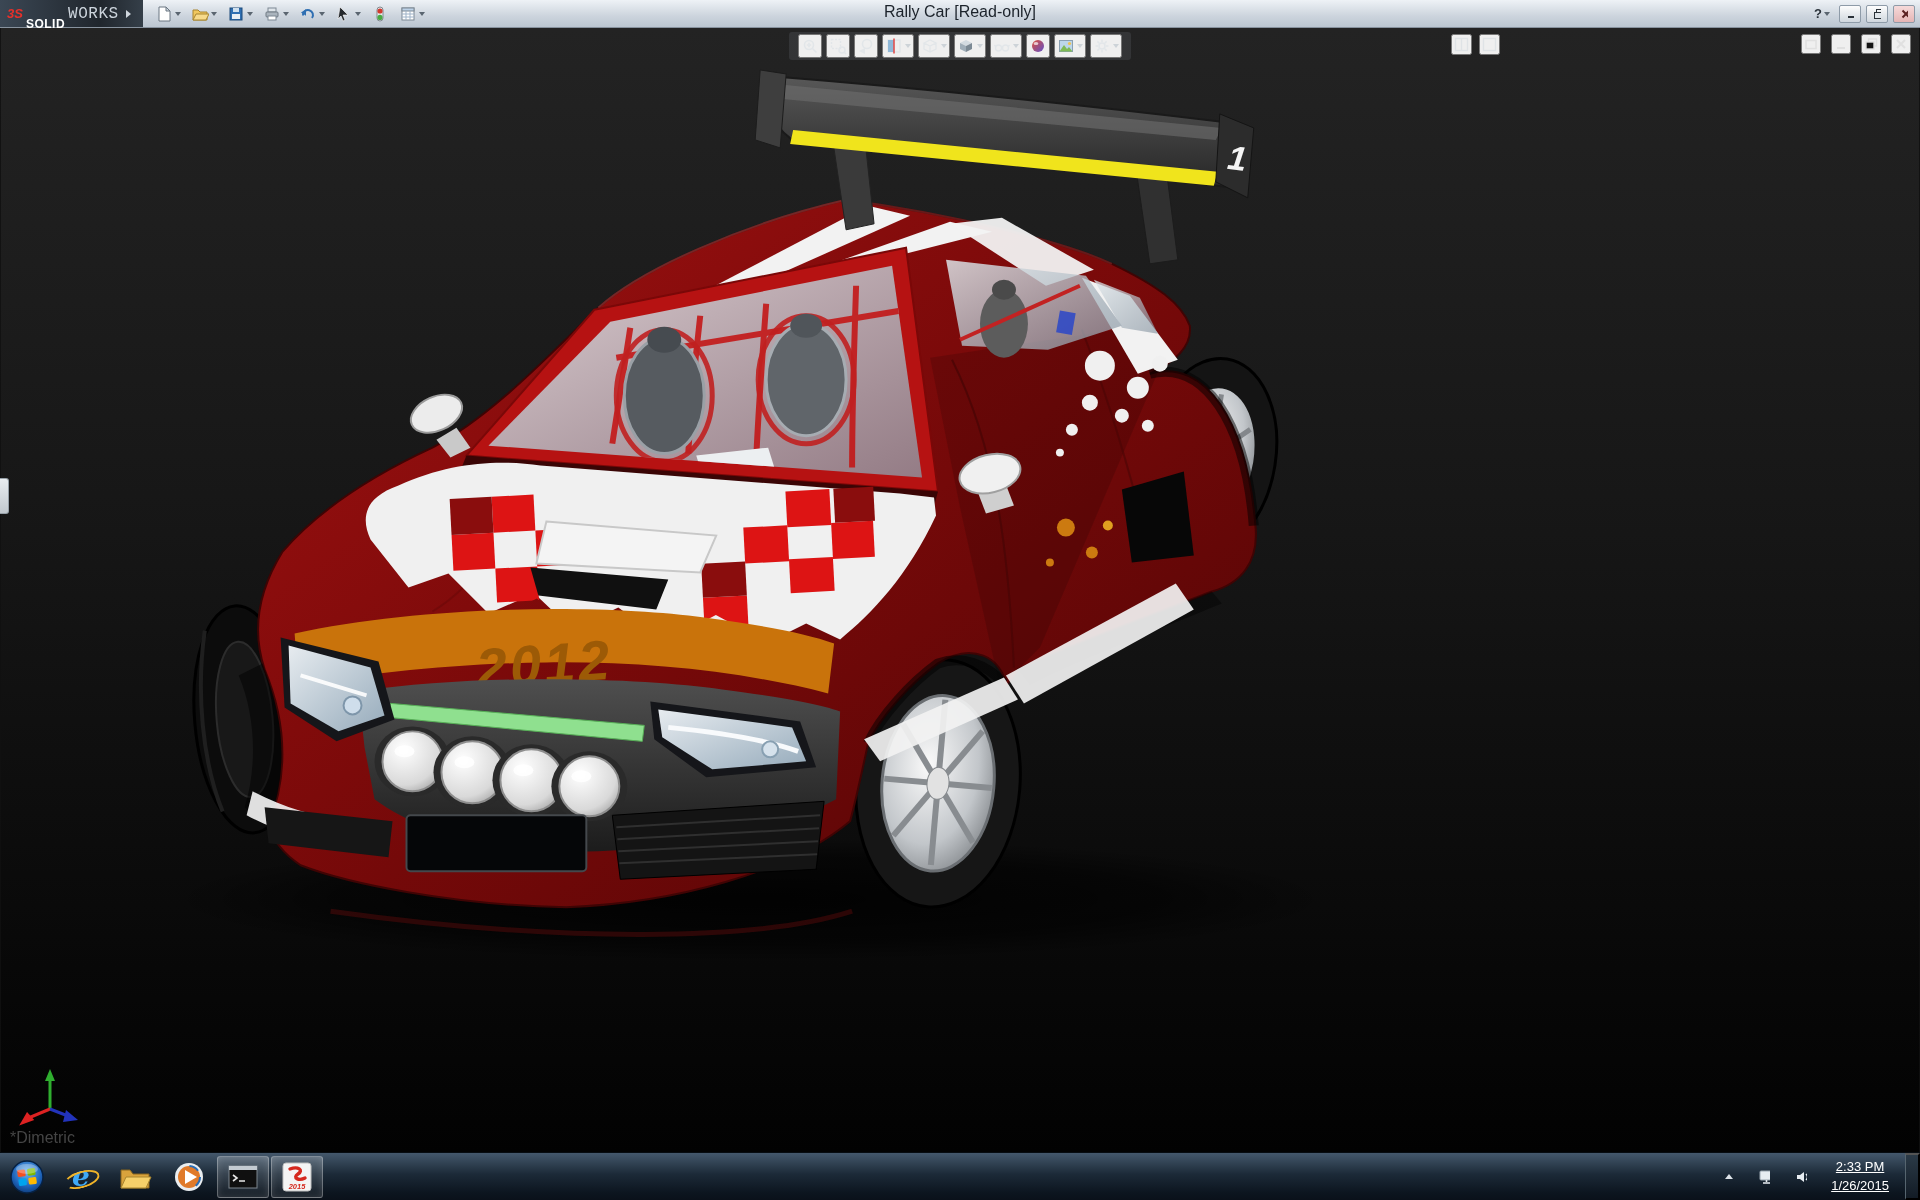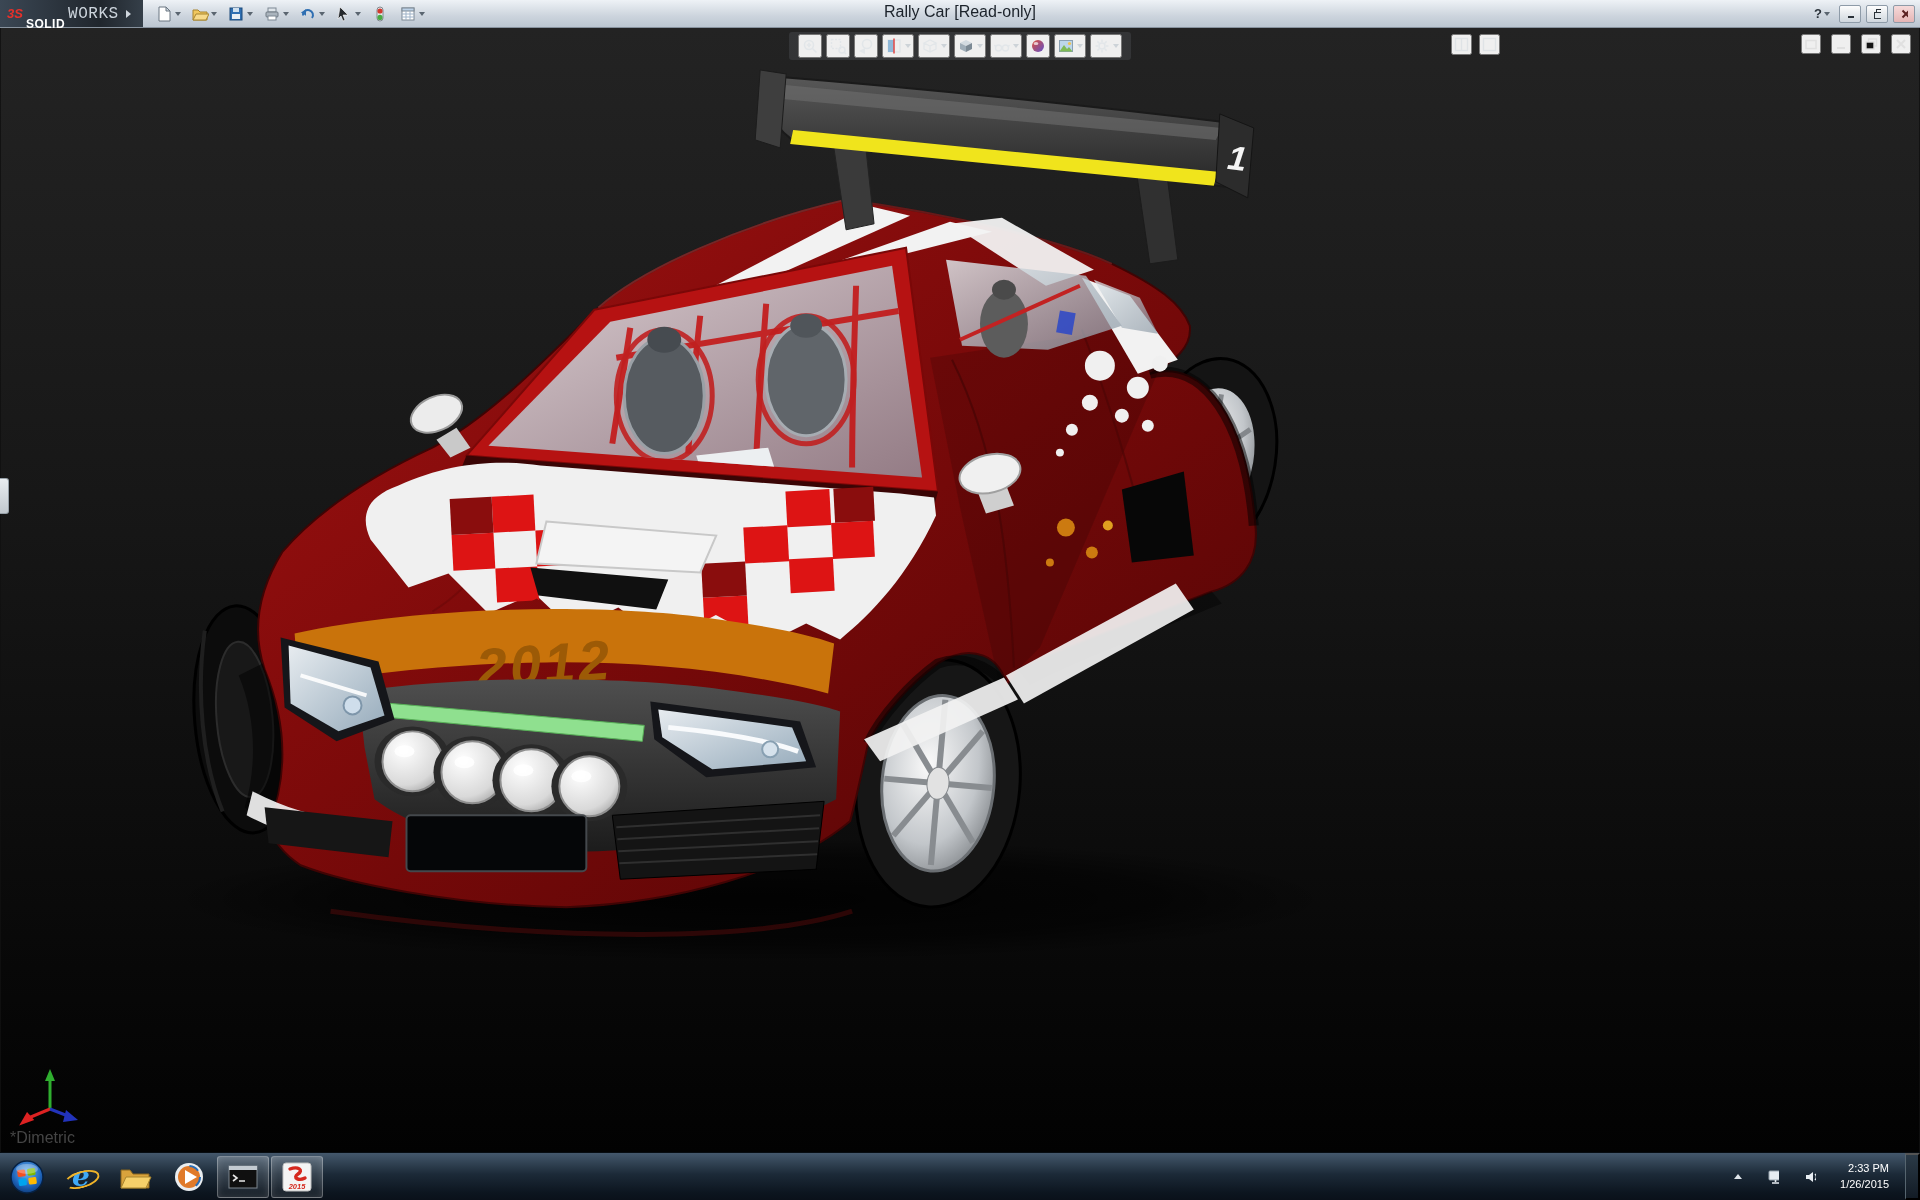--- a/index.html
+++ b/index.html
@@ -57,21 +57,21 @@
   .running{background:linear-gradient(rgba(255,255,255,.18),rgba(255,255,255,.05));
     border:1px solid rgba(255,255,255,.32);box-shadow:inset 0 0 7px rgba(255,255,255,.15);font-style:italic;}
   .ie-wrap{position:relative;width:34px;height:34px;display:flex;align-items:center;justify-content:center;}
   .ie-e{font-family:"DejaVu Serif",serif;font-style:italic;font-weight:bold;font-size:28px;
     color:#3fa9f5;line-height:1;}
   .ie-ring{position:absolute;left:0;top:11px;width:32px;height:13px;border:2px solid #f0b429;
     border-radius:50%;transform:rotate(-16deg);border-left-color:transparent;}
   .tray{margin-left:auto;display:flex;align-items:center;gap:9px;height:100%;}
   .tray-caret{width:0;height:0;border-left:4px solid transparent;border-right:4px solid transparent;
     border-bottom:5px solid #dde3e9;}
-  .clock{color:#fff;font-size:11px;text-align:right;line-height:1.4;padding:0 7px;}
+  .clock{color:#fff;font-size:13px;text-align:center;line-height:1.4;padding:0 7px;text-decoration:underline;}
   .show-desktop{width:11px;height:47px;background:linear-gradient(#2b3a47,#121b25);
     border-left:1px solid #56656f;}
 </style>
 </head>
 <body>
 
 <div class="titlebar">
   <div class="brand">
     <span class="brand-mark">3S</span>
     <span class="brand-solid">SOLID</span>

